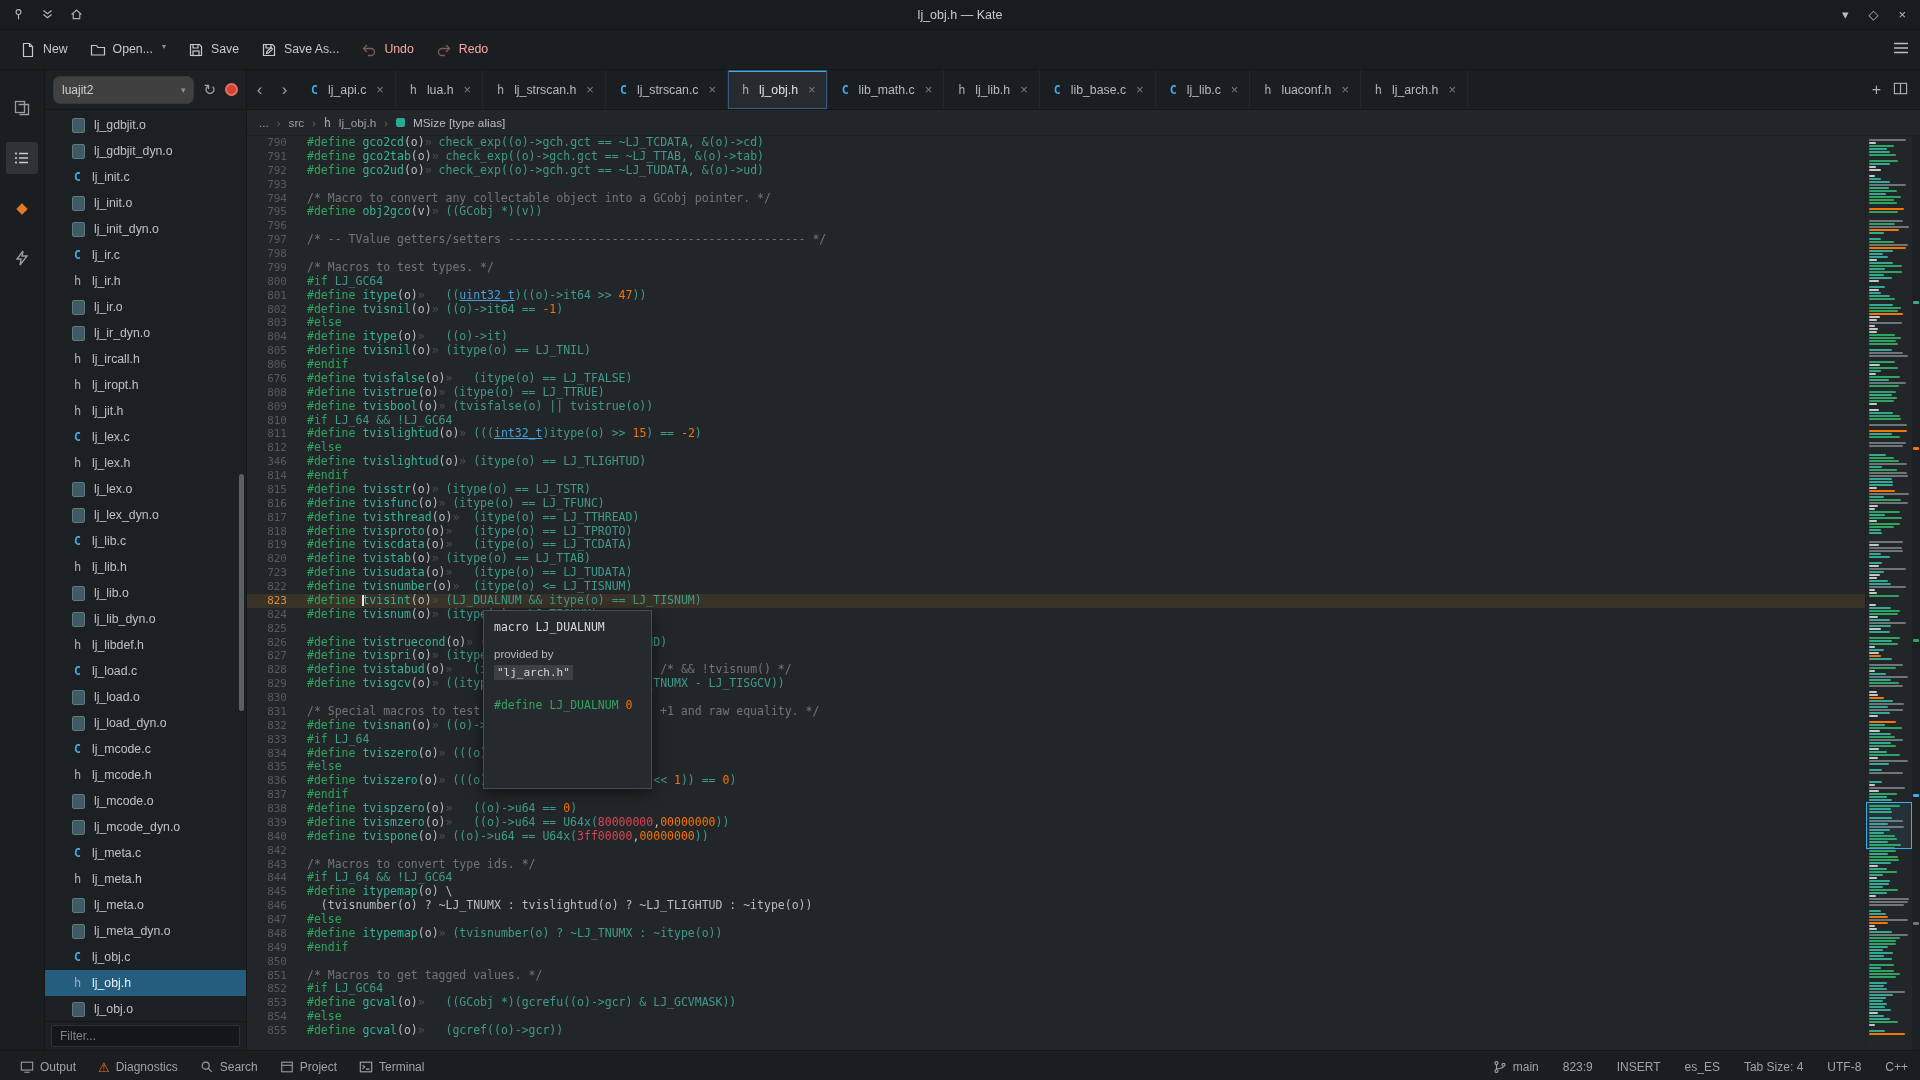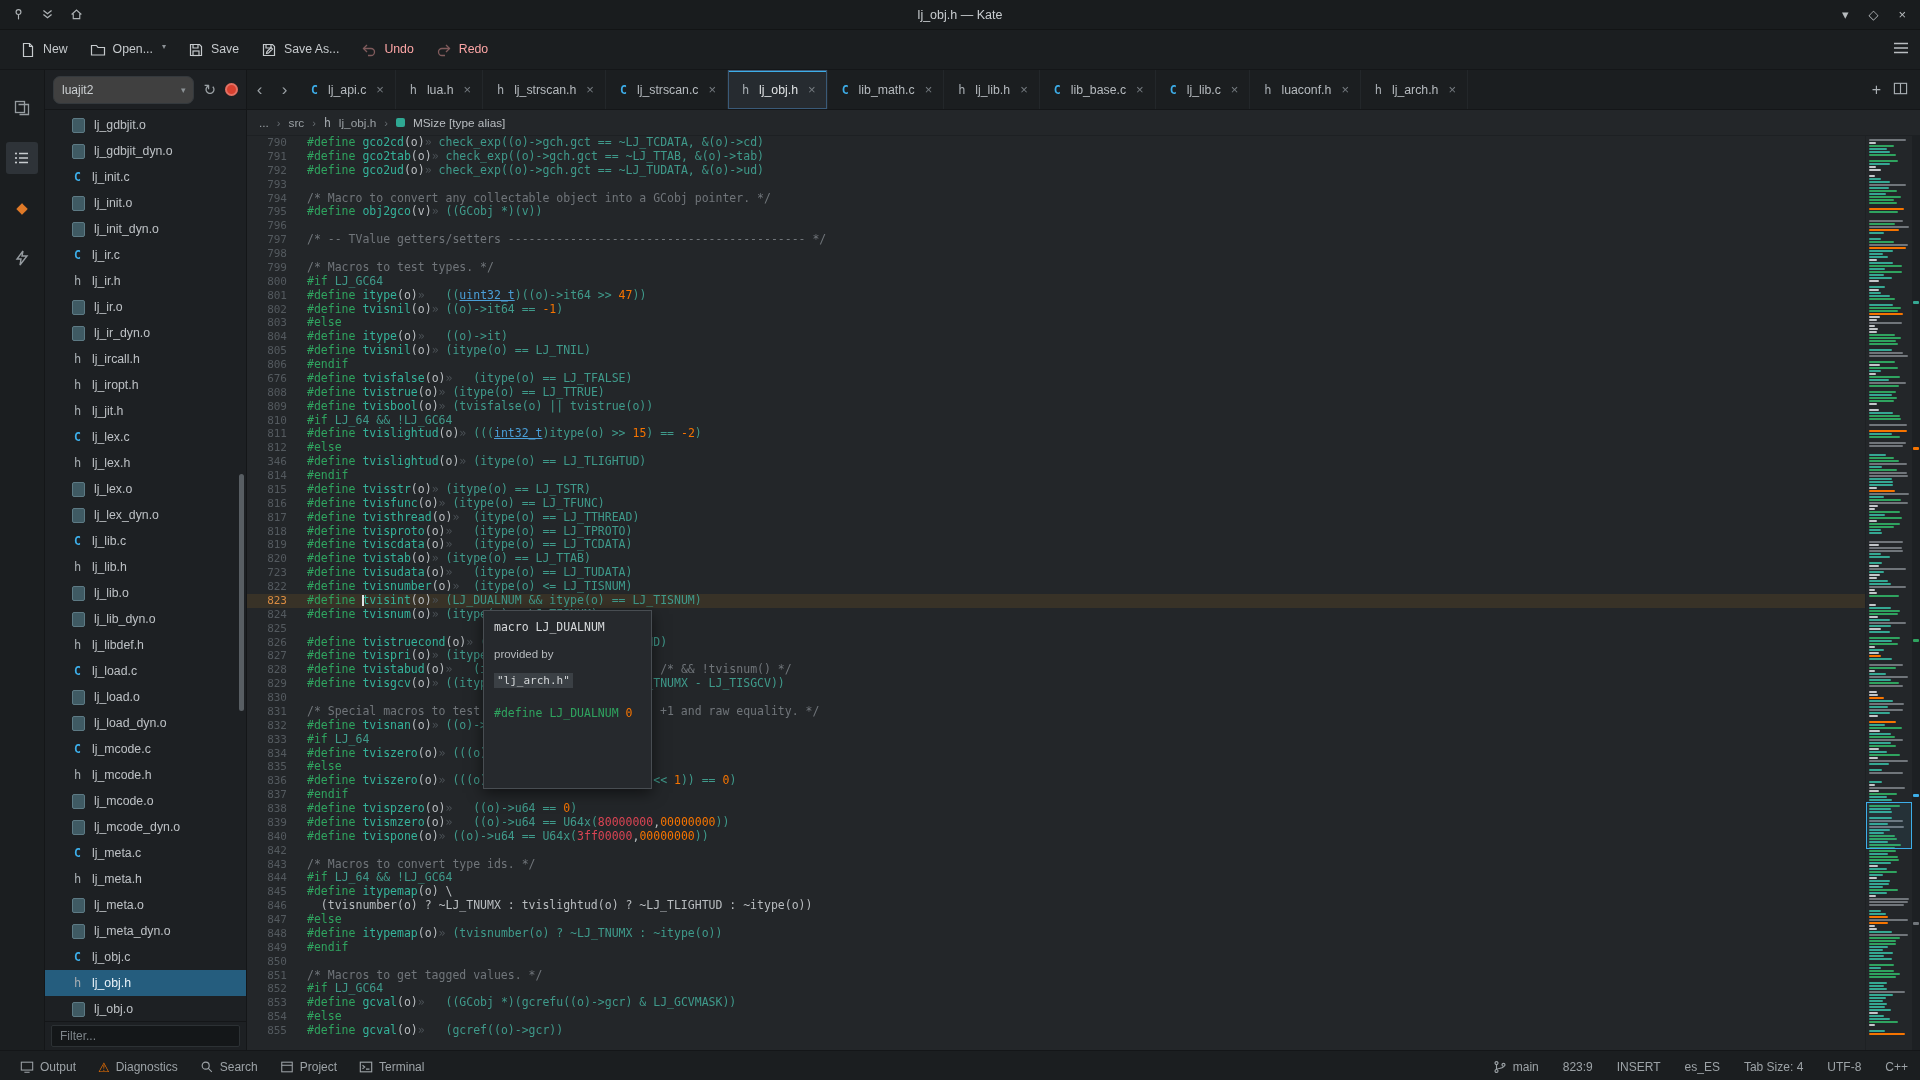--- a/index.html
+++ b/index.html
@@ -86,21 +86,21 @@
   .tk-df{color:#b9bdc0}
   .tk-cm{color:#70757a}
   .tk-nm{color:#f67400}
   .tk-bl{color:#4a9fd8;text-decoration:underline}
   .tk-rd{color:#da4453}
   .tk-ws{color:#4a5055}
 
   
   .popup{position:absolute;left:236px;top:474px;width:169px;height:179px;box-sizing:border-box;background:#26292d;border:1px solid #484d52;box-shadow:0 4px 14px rgba(0,0,0,.55);font-size:11.5px;padding:9px 10px;z-index:6}
   .popup-title{font-family:"DejaVu Sans Mono",monospace;color:#d6d9db;margin-bottom:14px}
-  .popup-provided{color:#b6babd;margin-bottom:13px}
+  .popup-provided{color:#b6babd;margin-bottom:5px}
   .popup-chip{display:inline-block;background:#3b4045;color:#d3d6d8;font-family:"DejaVu Sans Mono",monospace;padding:1px 3px;font-size:11px}
   .popup-def{margin-top:18px;font-family:"DejaVu Sans Mono",monospace;color:#2fa35f}
   .popup-def .val{color:#f67400}
 
   
   .minimap{width:46px;flex:none;background:#232629;position:relative;border-left:1px solid #1e2124;overflow:hidden}
   .mstripe{height:2px;margin:0 3px 1px 3px;border-radius:1px}
   .viewport-box{position:absolute;left:0;right:0;top:666px;height:47px;border:1px solid #3daee9;background:rgba(61,174,233,.08);box-sizing:border-box}
   .rightstrip{width:8px;flex:none;background:#1d2023;position:relative}
   .rmark{position:absolute;left:1px;right:1px;height:3px;border-radius:1px}

